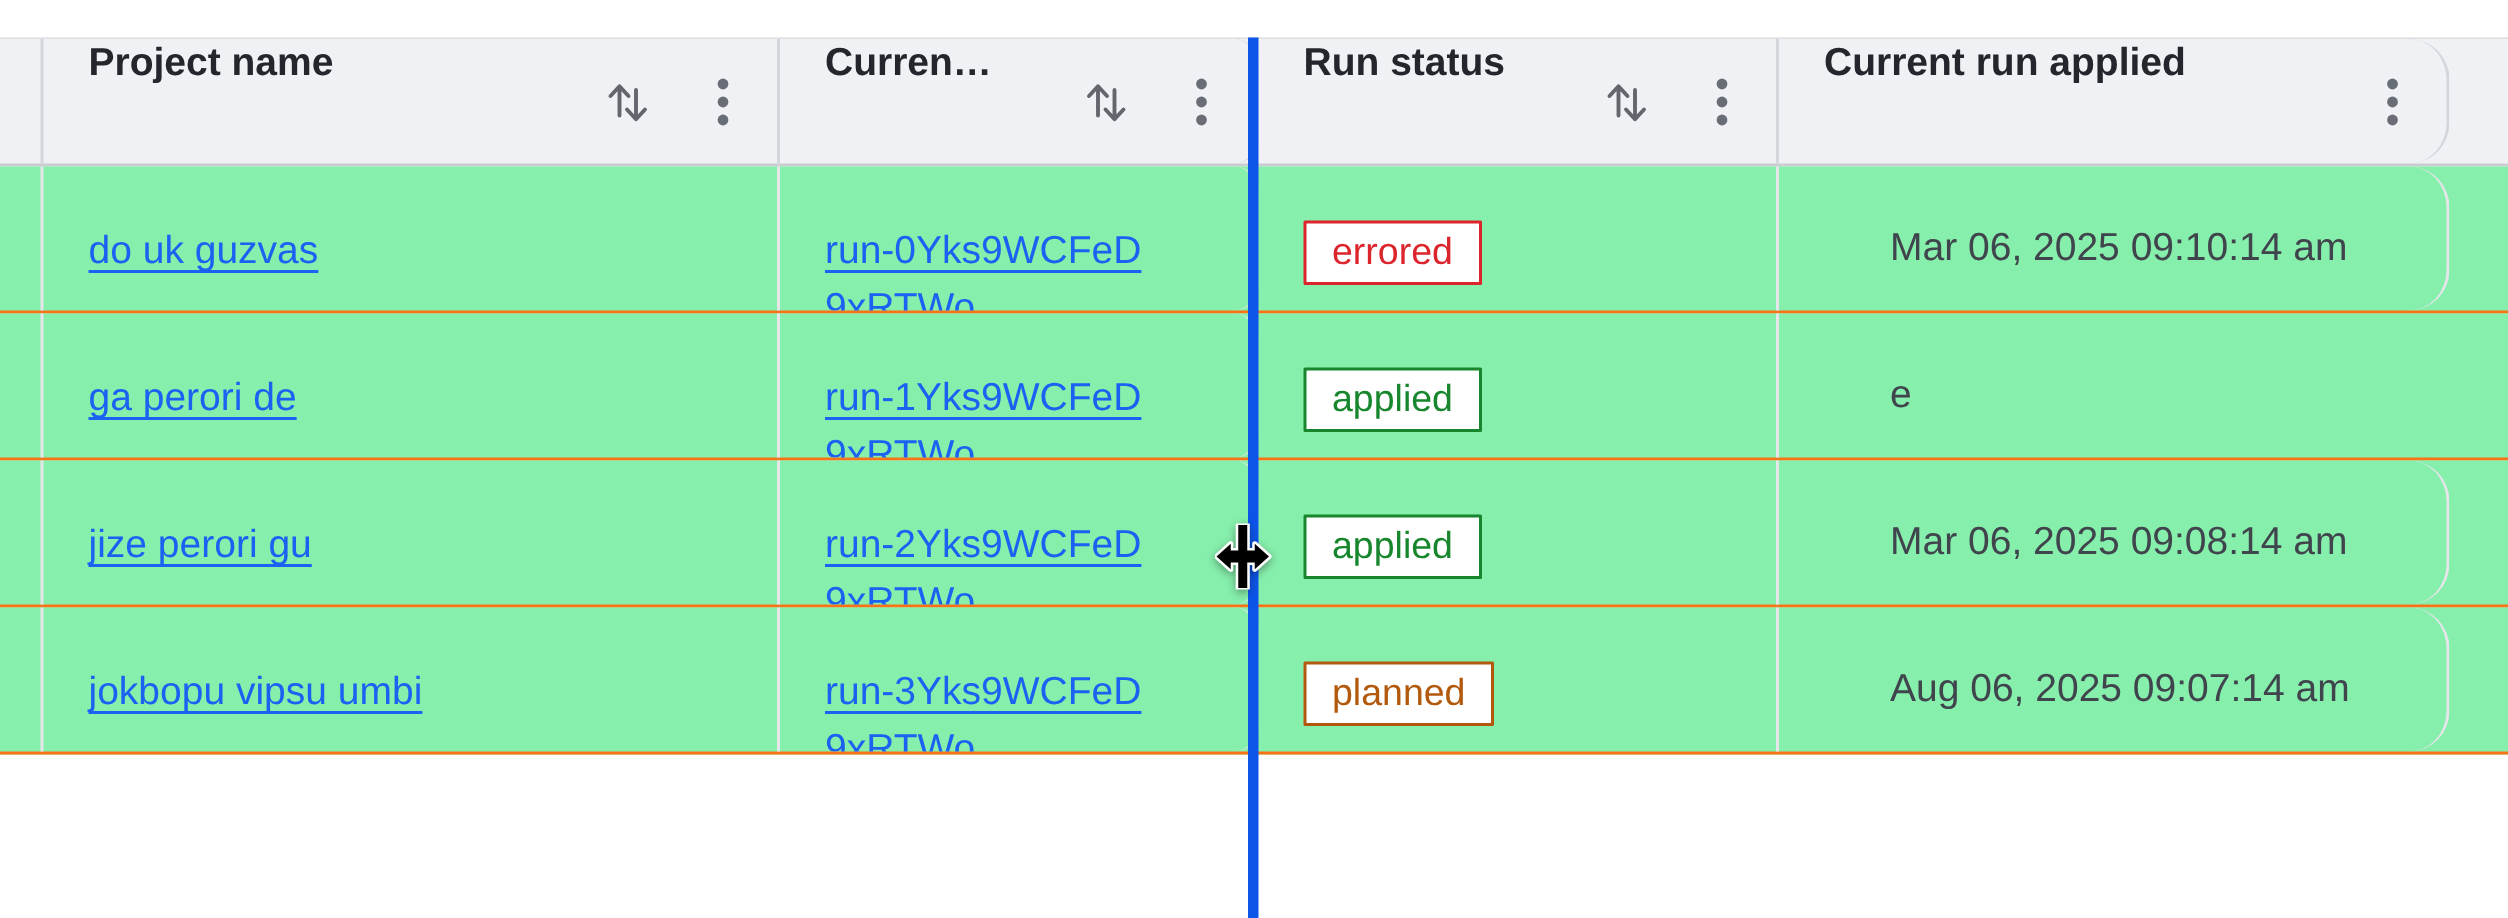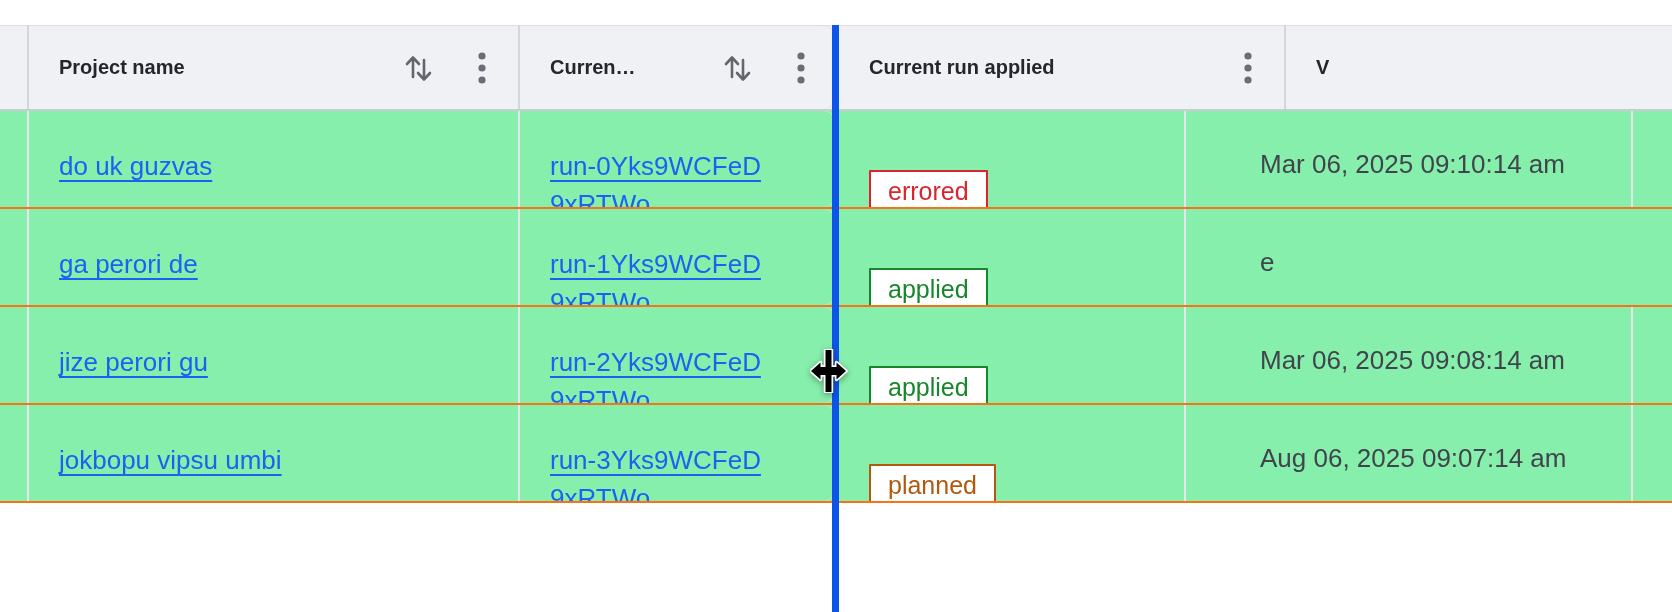--- a/index.html
+++ b/index.html
@@ -14,25 +14,24 @@
   
   .header-row {
     display: flex;
     height: 86px;
     background: #f0f1f4;
     border-top: 1px solid #dcdee2;
     border-bottom: 2px solid #c9ccd1;
   }
   .th {
     display: flex;
-    align-items: center;
     padding: 0 20px 0 30px;
     border-right: 2px solid #d3d6db;
     color: #23262c;
-    font-size: 20px;
+    font-size: 26px;
     font-weight: 700;
     flex: 0 0 auto;
     overflow: hidden;
     white-space: nowrap;
   }
   .th .label { overflow: hidden; text-overflow: ellipsis; }
   .th .spacer { flex: 1 1 auto; }
   .icon-btn {
     background: none; border: none; cursor: pointer;
     display: flex; align-items: center; justify-content: center;
@@ -55,41 +54,40 @@
     color: #40444c;
     flex: 0 0 auto;
     overflow: hidden;
   }
 
   
   .c0 { width: 29px;  padding: 0; }
   .c1 { width: 491px; }
   .c2 { width: 319px; border-radius: 16px; }
   .c3 { width: 347px; }
-  .c4 { width: 447px; }
+  .c4 { width: 447px; border-radius: 27px; }
   .c5 { flex: 1 1 auto; border-right: none; }
 
   a.cell-link {
     color: #1c61f2;
     text-decoration: underline;
     text-decoration-thickness: 2px;
     text-underline-offset: 5px;
     line-height: 38px;
   }
   .run-link { display: inline-block; max-width: 215px; word-break: break-all; }
 
   .badge {
     display: inline-block;
     background: #ffffff;
     border: 2px solid currentColor;
     border-radius: 1px;
     padding: 3px 17px;
     font-size: 25px;
     line-height: 33px;
-    margin-top: 23px;
   }
 
   .ts { line-height: 34px; white-space: nowrap; margin-left: 44px; }
 
   
   .resize-line {
     position: absolute;
     left: 832px; top: 25px;
     width: 7px; height: 587px;
     background: #0d55e8;
@@ -148,20 +146,34 @@
             <use href="#sort-glyph"></use>
           </svg>
       </button>
       <button class="icon-btn menu-btn">
         <svg width="12" height="36" viewBox="0 0 12 36">
             <use href="#kebab-glyph"></use>
           </svg>
       </button>
     </div>
 
+    <div class="th c3">
+      <span class="label">Run status</span>
+      <span class="spacer"></span>
+      <button class="icon-btn sort-btn">
+        <svg width="36" height="36" viewBox="0 0 36 36">
+            <use href="#sort-glyph"></use>
+          </svg>
+      </button>
+      <button class="icon-btn menu-btn">
+        <svg width="12" height="36" viewBox="0 0 12 36">
+            <use href="#kebab-glyph"></use>
+          </svg>
+      </button>
+    </div>
 
     <div class="th c4">
       <span class="label">Current run applied</span>
       <span class="spacer"></span>
       <button class="icon-btn menu-btn">
         <svg width="12" height="36" viewBox="0 0 12 36">
             <use href="#kebab-glyph"></use>
           </svg>
       </button>
     </div>

